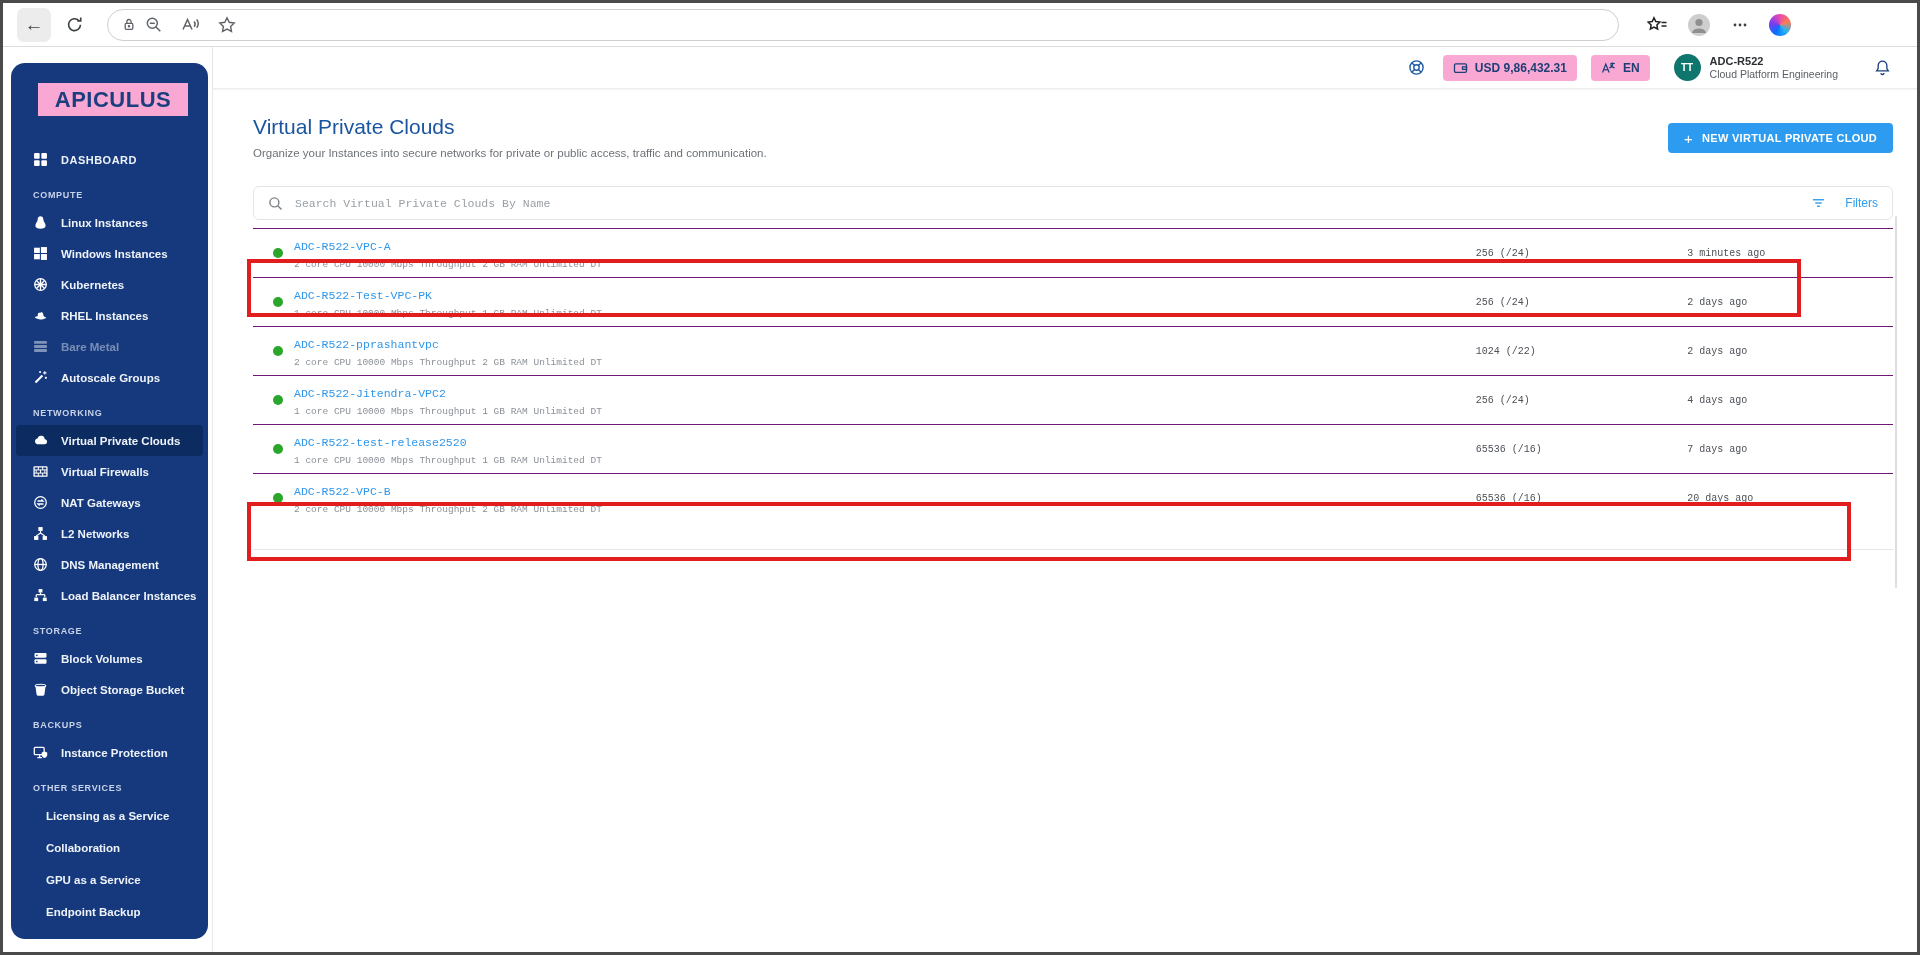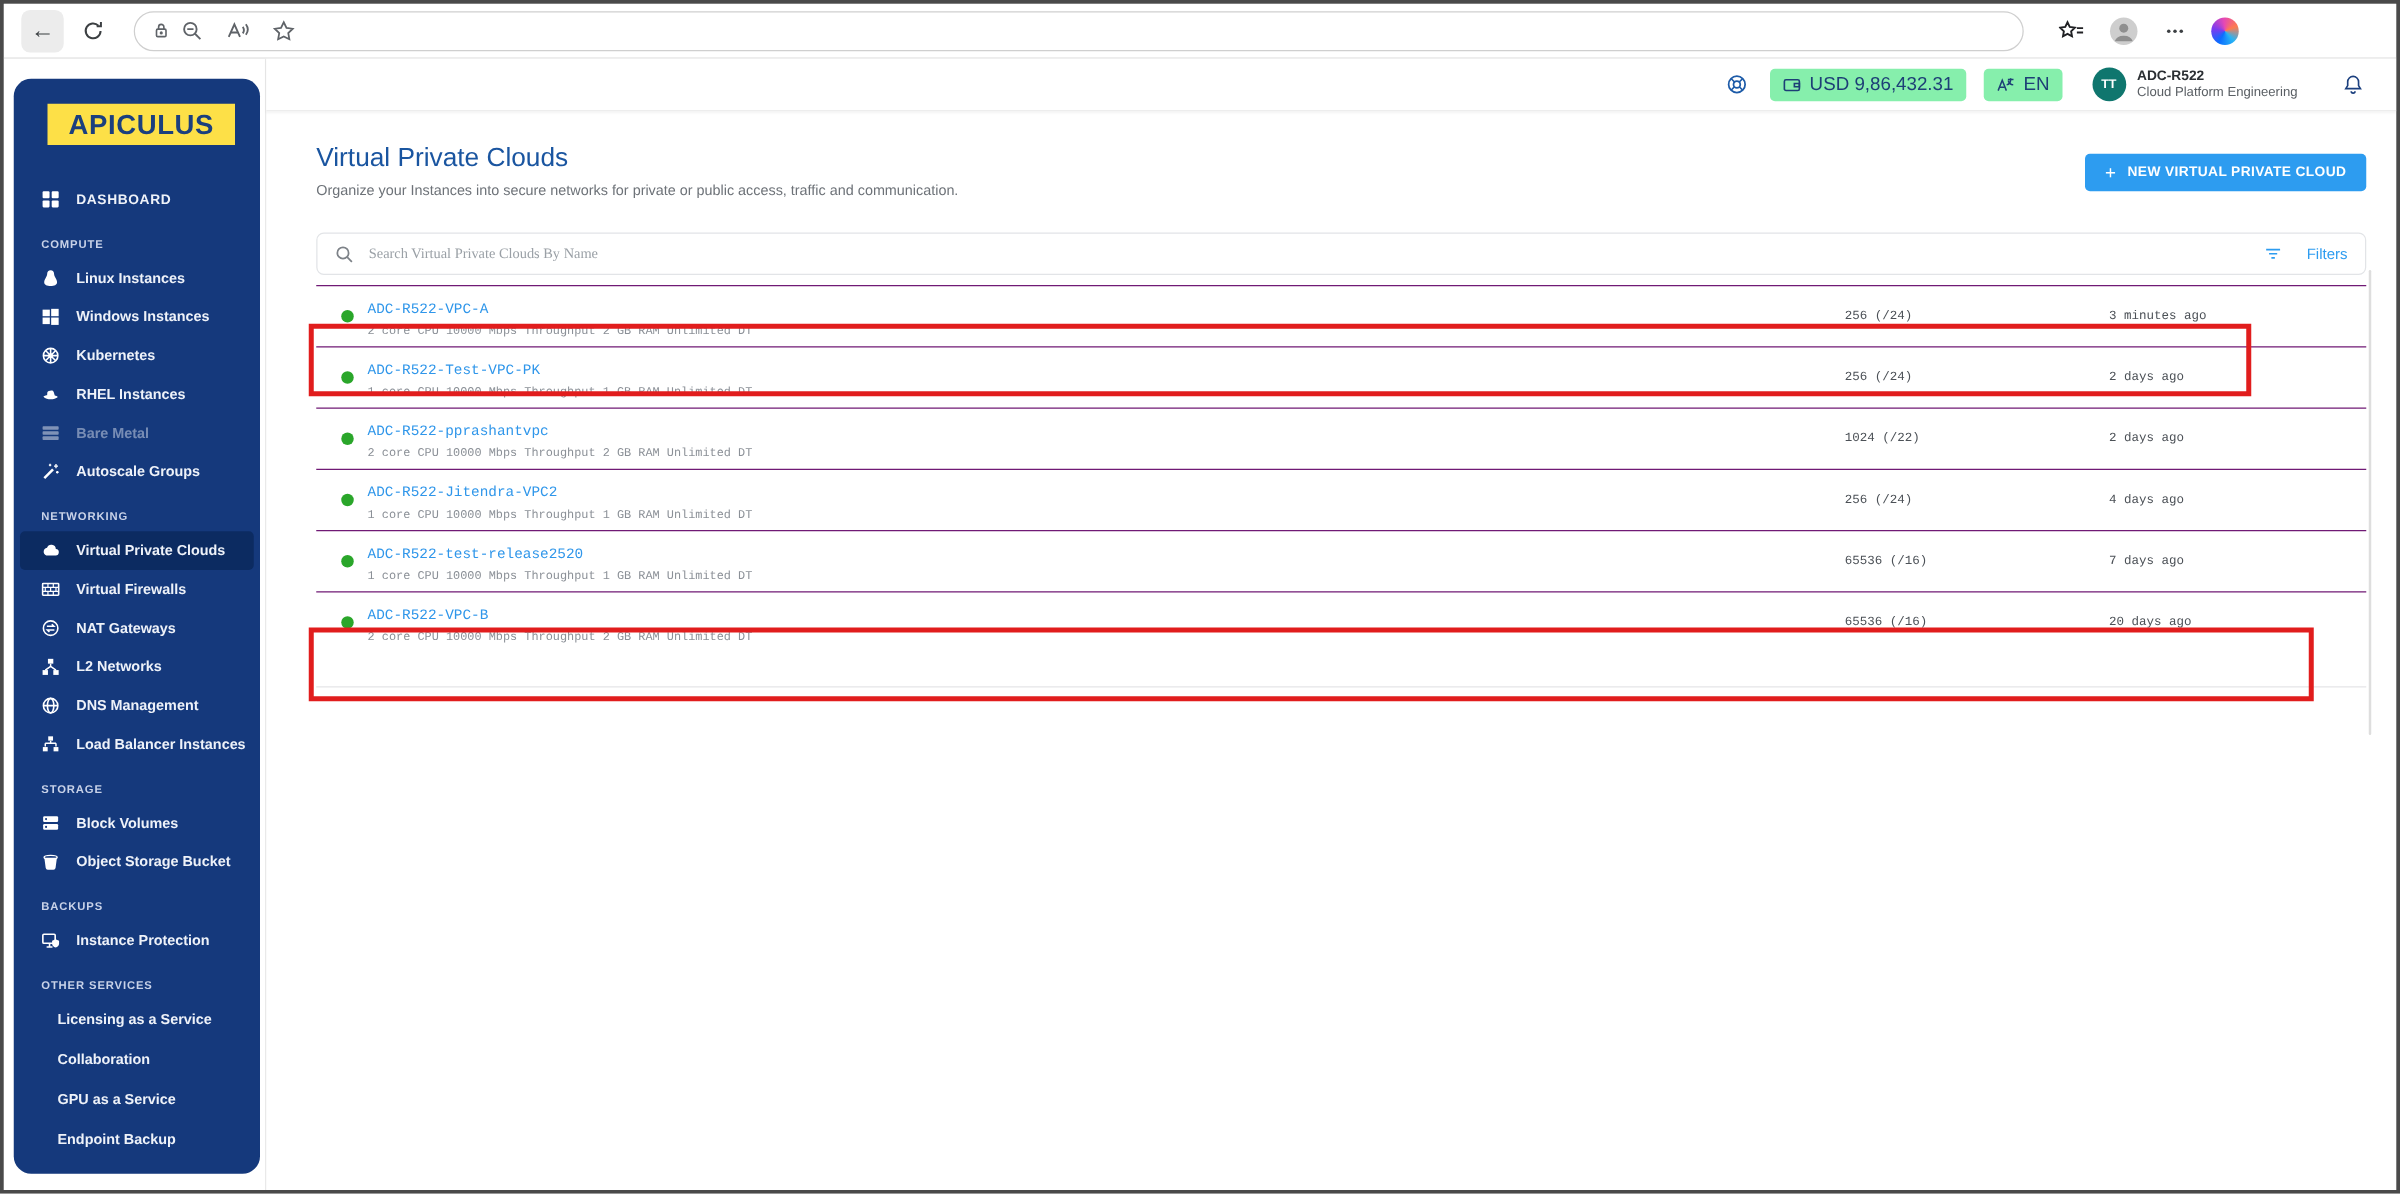--- a/index.html
+++ b/index.html
@@ -16,52 +16,52 @@
   .url-text .host { color:#1f2125; font-weight:700; }
   .urlbar-right { display:flex; align-items:center; gap:18px; padding-right:2px; }
   .chrome-right { display:flex; align-items:center; gap:20px; margin-left:22px; }
   .copilot-dot { width:22px; height:22px; border-radius:50%; background:conic-gradient(from 210deg,#0b6cff,#7a3cf0,#e548b5,#ff7b4f,#27b4f5,#0b6cff); }
   .ic { display:inline-flex; align-items:center; justify-content:center; line-height:0; }
 
   
   .app { position:relative; height:905px; background:#fff; }
   .side-divider { position:absolute; left:209px; top:0; bottom:0; width:1px; background:#e9e9e9; }
   .sidebar { position:absolute; left:8px; top:16px; width:197px; height:876px; background:#15397c; border-radius:14px; overflow:hidden; }
-  .logo-box { width:150px; height:33px; background:#fde047; margin:20px 0 0 27px; display:flex; align-items:center; justify-content:center; }
+  .logo-box { width:150px; height:33px; background:#f9a8d4; margin:20px 0 0 27px; display:flex; align-items:center; justify-content:center; }
   .logo-text { font-size:22px; font-weight:800; color:#1b3f7e; letter-spacing:.5px; }
   .nav { margin-top:28px; }
   .sec-label { font-size:9px; font-weight:700; letter-spacing:.7px; color:#c8d2e8; padding:15px 22px 7px; text-transform:uppercase; }
   .sb-item { display:flex; align-items:center; gap:13px; padding:8px 10px 8px 22px; font-size:11.5px; font-weight:600; color:#eef2f9; cursor:pointer; }
   .sb-item.no-icon { padding-left:35px; padding-top:10px; padding-bottom:10px; }
   .sb-item.bold { font-size:11px; font-weight:700; letter-spacing:.5px; }
   .sb-item.active { background:#0c2b61; margin:0 5px; padding-left:17px; border-radius:4px; }
   .sb-item.disabled { opacity:.45; }
   .sb-item .ic svg { width:15px; height:15px; }
 
   .main { margin-left:210px; height:100%; position:relative; }
   .app-header { height:42px; display:flex; justify-content:flex-end; align-items:center; gap:14px; padding-right:26px; border-bottom:1px solid #ededed; box-shadow:0 1px 2px rgba(0,0,0,.05); background:#fff; }
-  .chip { background:#86efac; border-radius:4px; height:26px; display:flex; align-items:center; padding:0 10px; gap:7px; font-size:15px; font-weight:400; color:#1d3f76; }
+  .chip { background:#f9a8d4; border-radius:4px; height:26px; display:flex; align-items:center; padding:0 10px; gap:7px; font-size:12px; font-weight:700; color:#1d3f76; }
   .round-ic { height:26px; display:flex; align-items:center; padding:0 4px; }
   .account { display:flex; align-items:center; gap:9px; margin-left:10px; }
   .avatar { width:27px; height:27px; border-radius:50%; background:#0f766e; color:#fff; font-size:10px; font-weight:700; display:flex; align-items:center; justify-content:center; }
   .acc-name { font-size:11px; font-weight:700; color:#2b2f33; line-height:1.25; }
   .acc-org { font-size:10.5px; color:#5a5f64; font-weight:400; }
   .bell { margin-left:22px; }
 
   
   .content { padding:26px 24px 0 40px; position:relative; }
   .page-title { font-size:21px; color:#1a55a0; font-weight:400; }
   .page-sub { font-size:11.5px; color:#6d7278; margin-top:8px; }
   .new-btn { position:absolute; right:24px; top:34px; height:30px; background:#2d9cf0; color:#fff; font-size:11px; font-weight:700; letter-spacing:.3px; border:none; border-radius:4px; display:flex; align-items:center; gap:9px; padding:0 16px; cursor:pointer; font-family:inherit; }
   .new-btn .plus { font-size:15px; font-weight:400; }
 
   .panel { margin-top:27px; position:relative; }
   .scroll-line { position:absolute; right:-4px; top:30px; width:2px; height:372px; background:#dedede; border-radius:2px; }
   .search-box { height:34px; border:1px solid #e2e4e7; border-radius:6px; display:flex; align-items:center; padding:0 14px; gap:12px; background:#fff; }
-  .search-input { flex:1; border:none; outline:none; font-size:11.5px; color:#333; font-family:Liberation Serif, serif; }
+  .search-input { flex:1; border:none; outline:none; font-size:11.5px; color:#333; font-family:Liberation Mono, monospace; }
   .search-input::placeholder { color:#9aa0a6; }
   .filters { color:#2d9cf0; font-size:12px; display:flex; gap:20px; align-items:center; cursor:pointer; }
 
   .table { margin-top:8px; position:relative; }
   .thead, .row { display:grid; grid-template-columns:59.2% 13.1% 12.9% 14.8%; }
   .thead { height:34px; align-items:center; font-size:9.5px; color:#a6aab0; letter-spacing:.4px; }
   .thead .c1 { padding-left:20px; }
   .row { height:49px; border-top:1px solid #701a75; align-items:center;font-family:Liberation Mono, monospace; }
   .name-cell { display:flex; align-items:center; gap:11px; padding-left:20px; }
   .dot { width:10px; height:10px; border-radius:50%; background:#2aa62a; flex:0 0 auto; }

